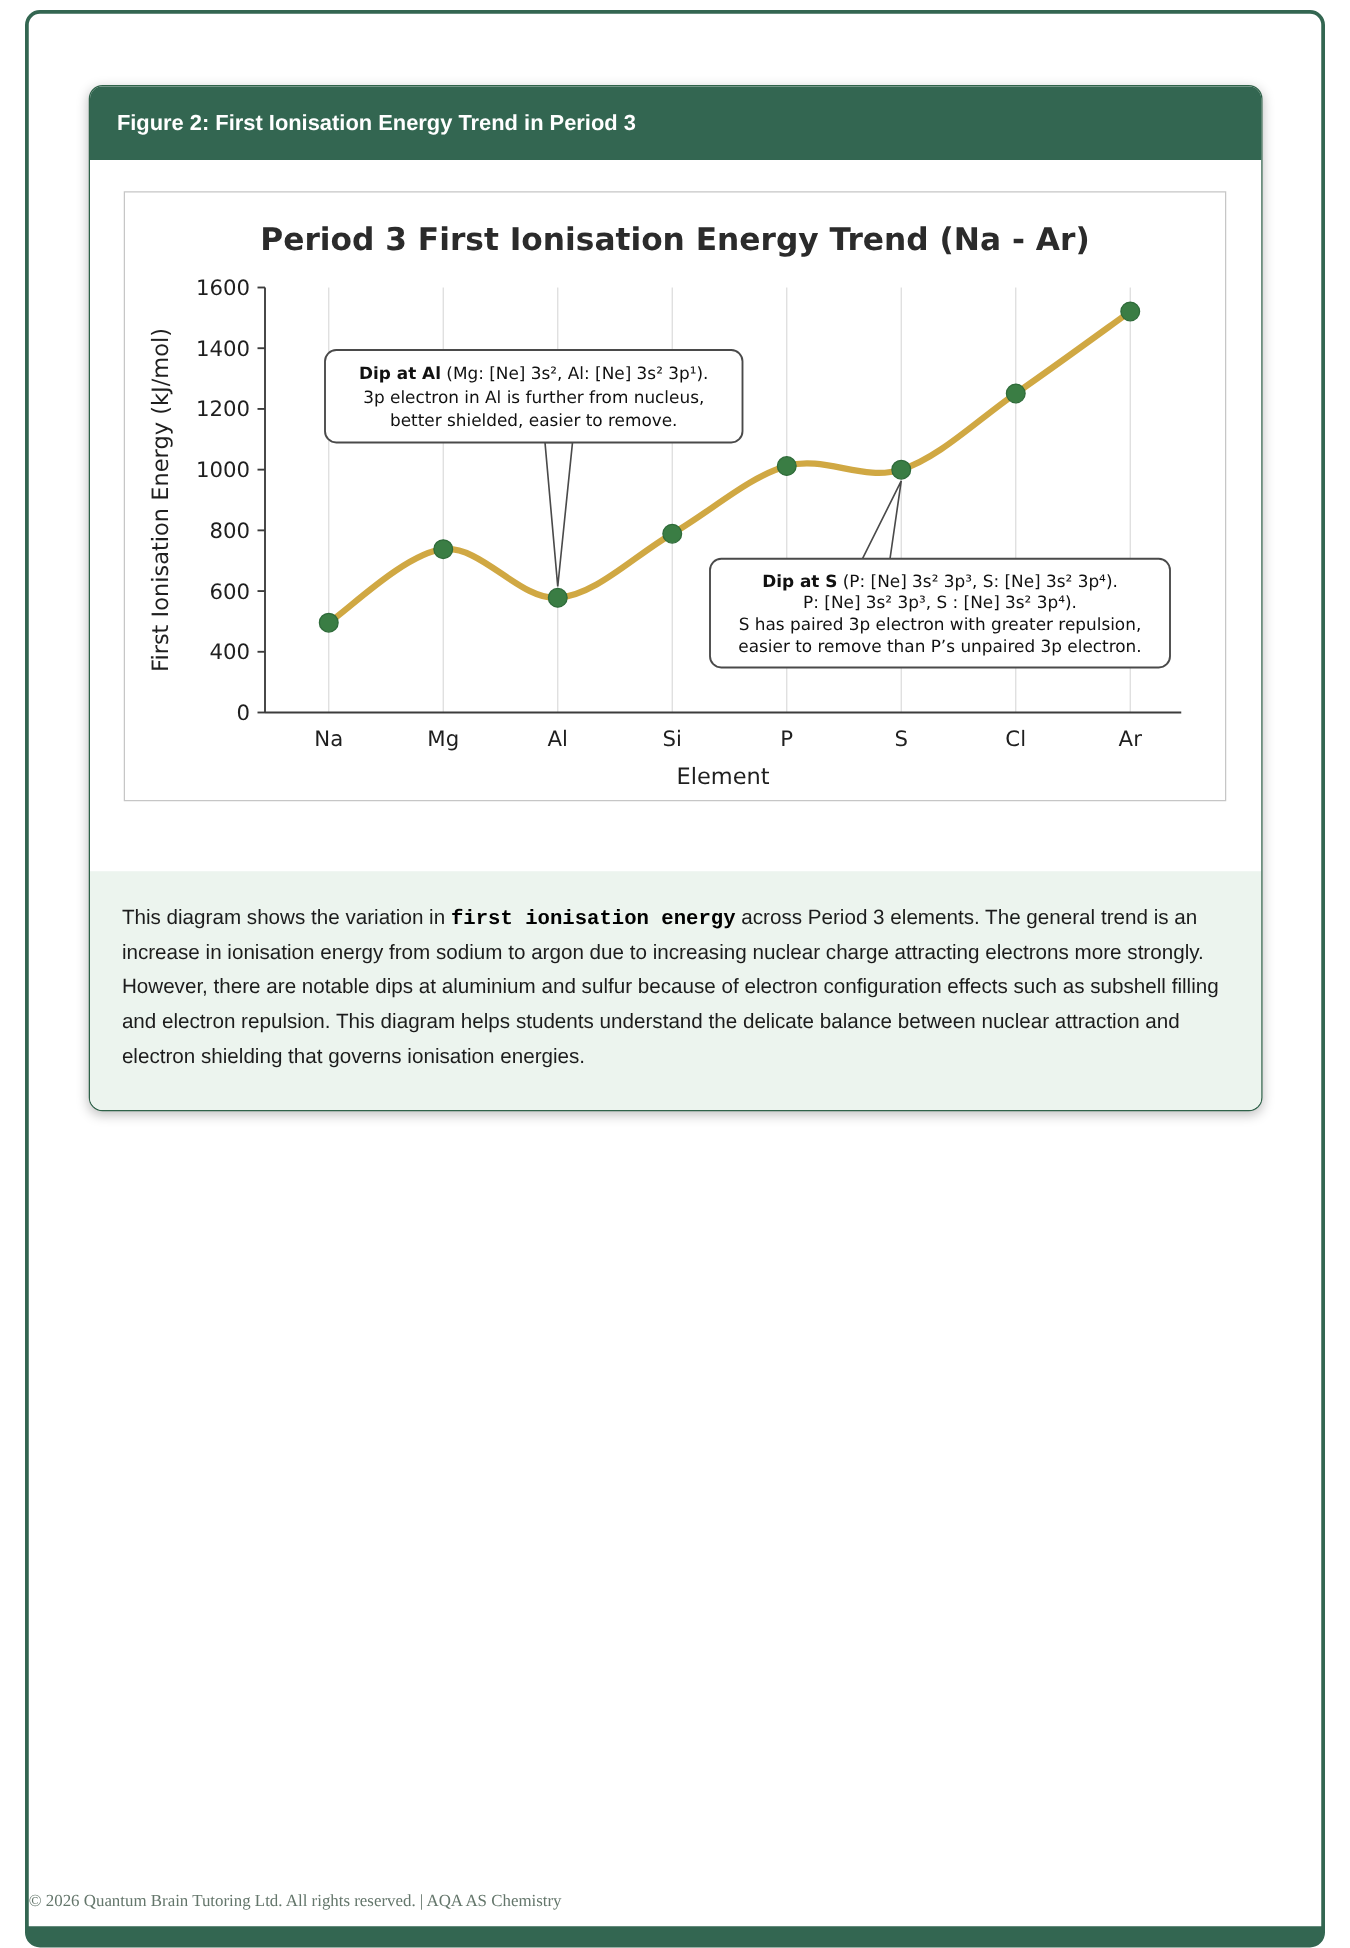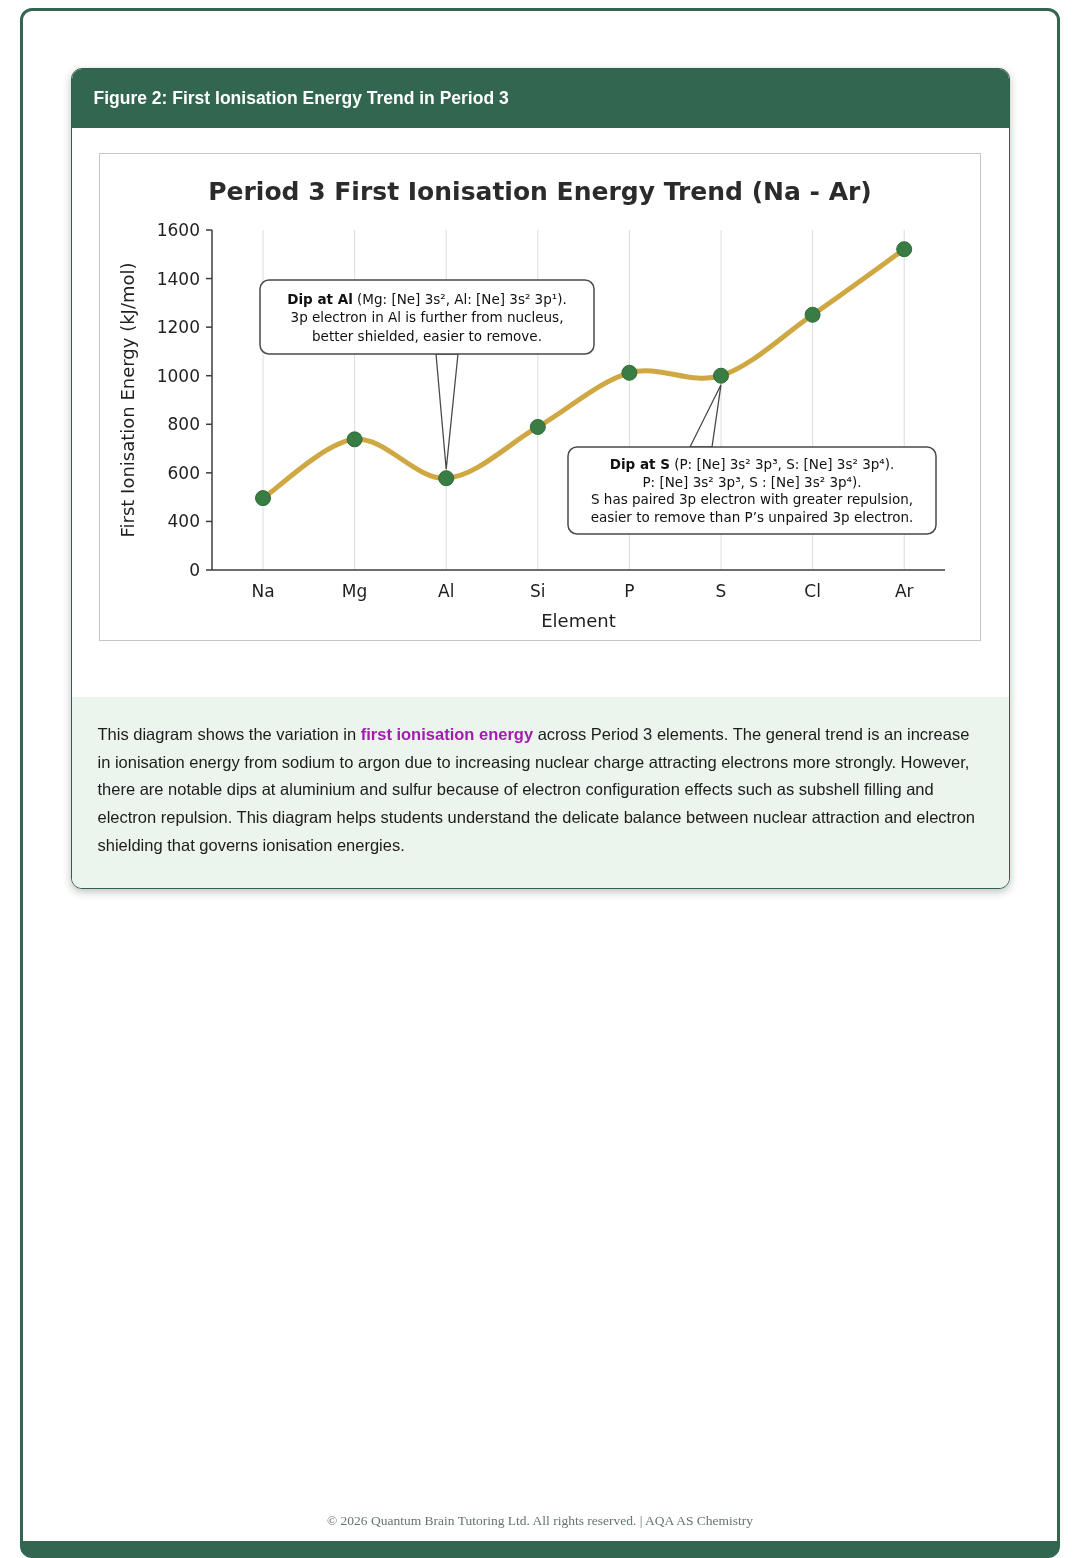--- a/index.html
+++ b/index.html
@@ -57,26 +57,26 @@
     background: #ecf4ee;
     padding: 24px 26px 28px 26px;
   }
   .card-caption p {
     margin: 0;
     font-size: 16.5px;
     line-height: 1.68;
     color: #1c1c1c;
   }
   .hl {
-    color: #a21caf;
+    color: #000000;
     font-weight: bold;
+    font-family: Liberation Mono, monospace;
   }
   .page-footer {
     margin-top: auto;
-    text-align: center;
     font-family: "Liberation Serif", serif;
     font-size: 13.5px;
     color: #64766b;
     padding-bottom: 12px;
   }
 </style>
 </head>
 <body>
 
 <div class="frame">

